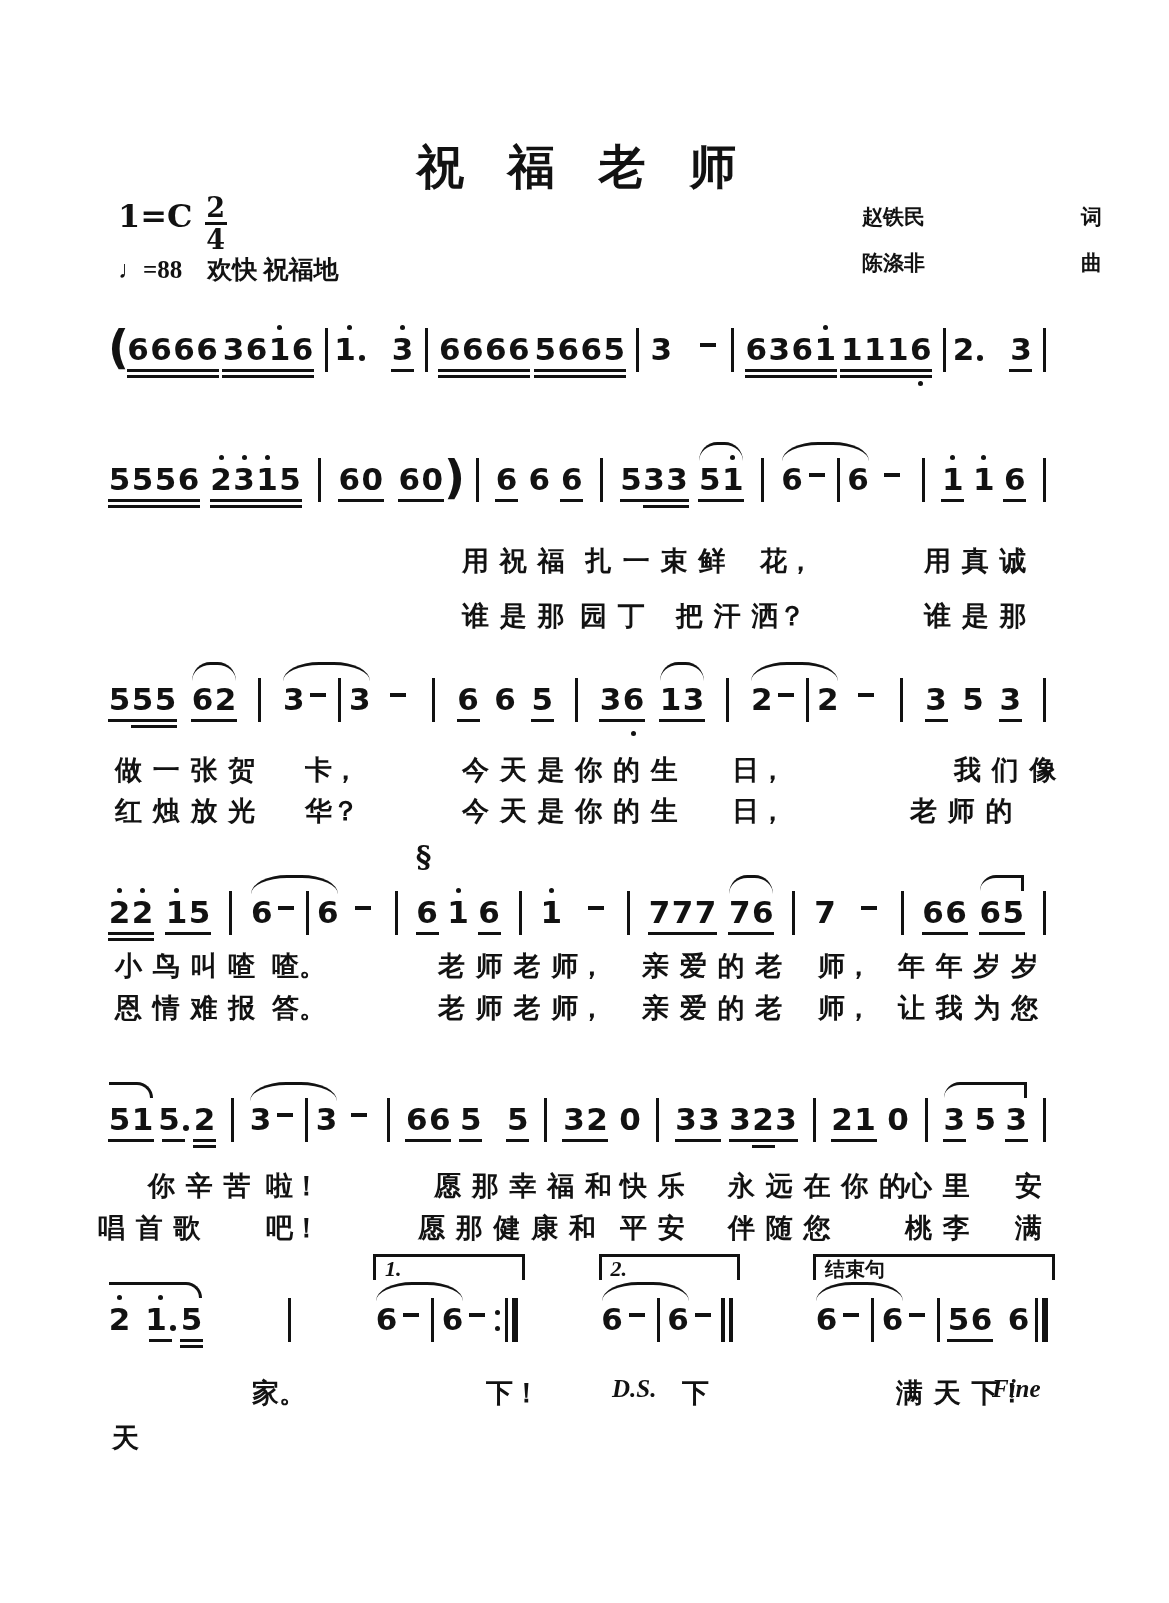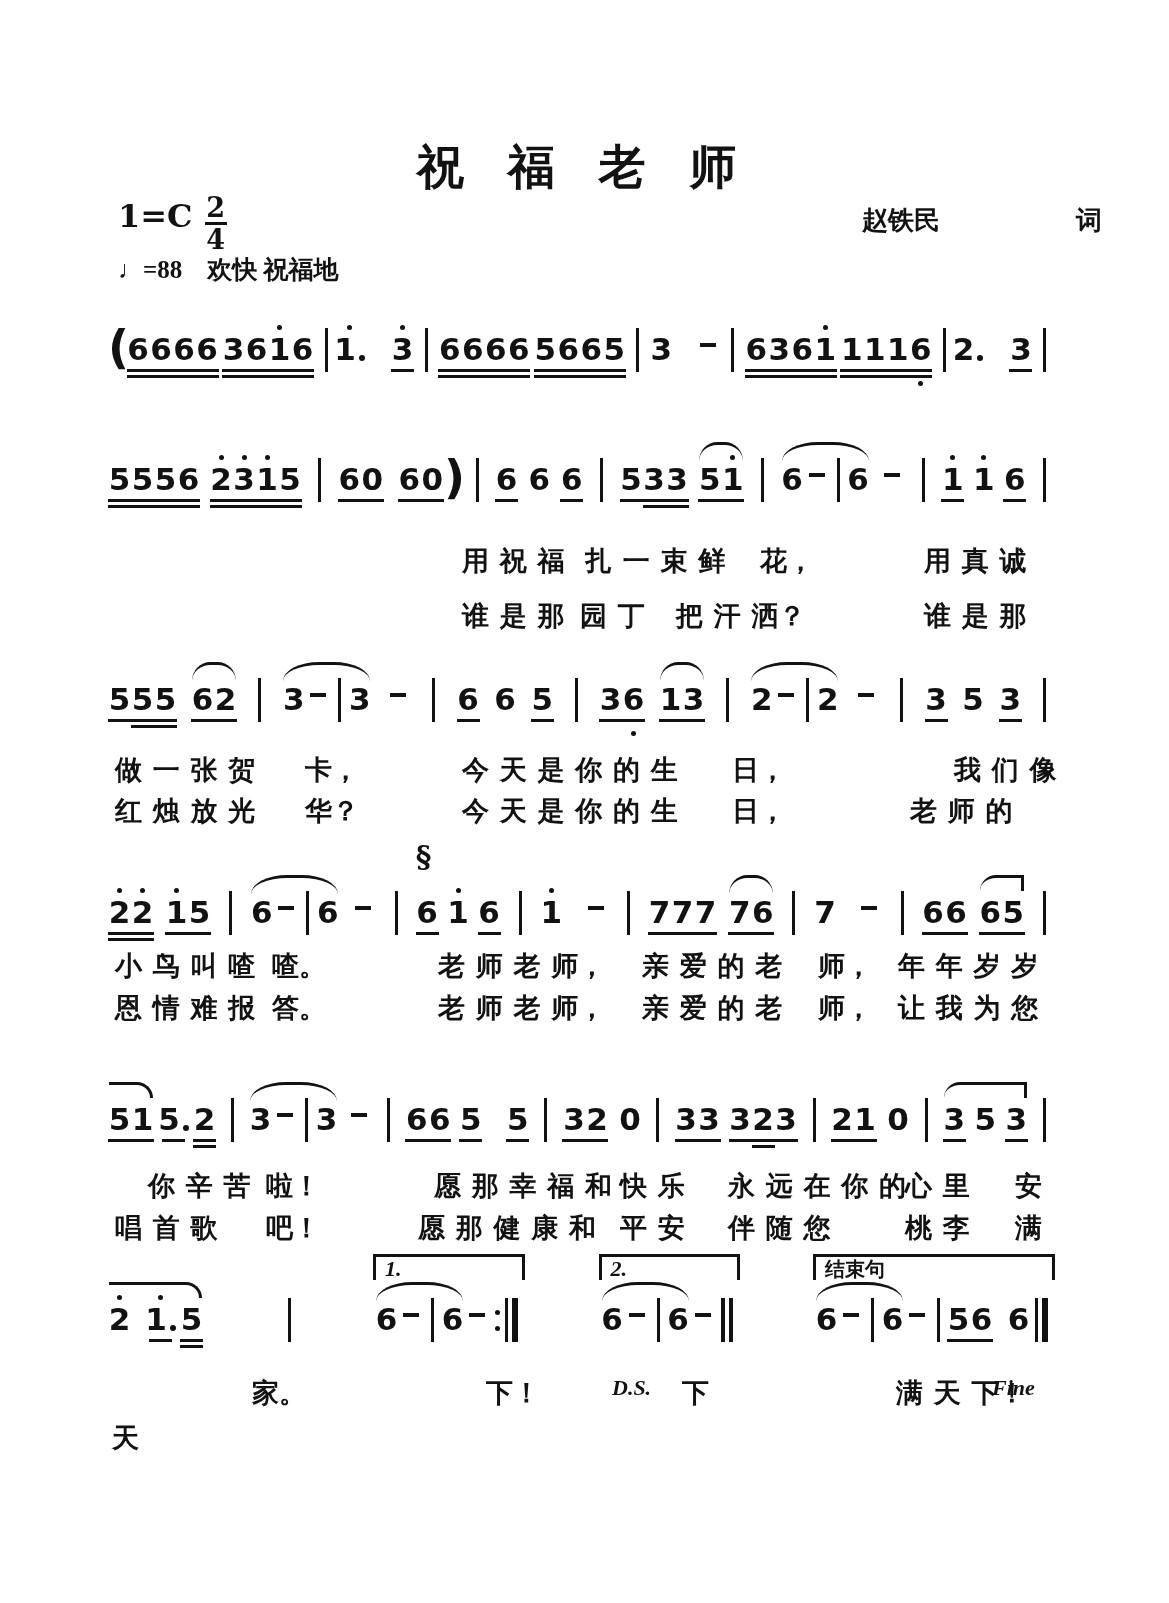--- a/index.html
+++ b/index.html
@@ -15,21 +15,21 @@
   }
   .keysig{
     position:absolute;top:186px;left:118px;font-size:32px;font-weight:bold;
     font-family:"DejaVu Serif", serif;display:flex;align-items:center;gap:12px;
   }
   .meter{display:inline-flex;flex-direction:column;align-items:center;line-height:1;transform:translateY(8px);}
   .meter .mn{font-size:27px;font-weight:bold;}
   .meter .mbar{width:22px;height:3px;background:#121212;margin:1px 0;}
   .tempo{position:absolute;top:253px;left:118px;font-size:25px;font-weight:bold;}
   .credit{position:absolute;left:862px;width:240px;display:flex;justify-content:space-between;
-    font-size:26px;font-weight:bold;}
+    font-size:21px;font-weight:bold;}
   .credit.c1{top:203px;} .credit.c2{top:249px;}
   
   .system{position:absolute;left:108px;width:945px;display:flex;
     justify-content:space-between;align-items:flex-start;}
   .grp{position:relative;display:flex;align-items:flex-start;}
   .tok{position:relative;display:flex;flex-direction:column;align-items:center;width:23px;}
   .hdr{height:10px;display:flex;align-items:center;justify-content:center;}
   .dot{width:5px;height:5px;background:#121212;border-radius:50%;}
   .numrow{height:34px;display:flex;align-items:center;
     font-family:"DejaVu Sans", sans-serif;font-size:31px;font-weight:bold;line-height:1;}
@@ -54,21 +54,21 @@
   .segno{position:absolute;top:-46px;left:0px;font-size:30px;font-weight:bold;
     font-family:"DejaVu Serif", serif;}
   .rbar{display:flex;align-items:center;gap:4px;margin:6px 5px 0;}
   .rdots{display:flex;flex-direction:column;gap:11px;margin-right:1px;}
   .vb{height:44px;background:#121212;}
   .vb.t3{width:3px;} .vb.t5{width:6px;} .vb.t4{width:4px;}
   .dbar,.fbar{display:flex;gap:4px;margin:6px 5px 0;}
   
   .lyricrow{position:absolute;left:0;width:100%;height:34px;}
   .lyricrow span{position:absolute;font-size:27px;font-weight:bold;white-space:pre;word-spacing:4px;}
-  .lyricrow span.it{font-style:italic;font-size:22px;font-family:"Liberation Serif", serif;word-spacing:0;}
+  .lyricrow span.it{font-style:italic;font-size:25px;font-family:"Liberation Serif", serif;word-spacing:0;}
 </style>
 </head>
 <body>
 
 <div id="page">
   <div class="title">祝 福 老 师</div>
 
   <div class="keysig">
     <span>1=C</span>
     <span class="meter">
@@ -76,20 +76,24 @@
       <span class="mbar"></span>
       <span class="mn">4</span>
     </span>
   </div>
 
   <div class="tempo">♩=88　欢快 祝福地</div>
 
   <div class="credit c1">
     <span>赵铁民</span>
     <span>词</span>
+  </div>
+  <div class="credit c2">
+    <span>陈涤非</span>
+    <span>曲</span>
   </div>
 
   <div id="score">
       <div class="system" style="top: 322px;">
         <div class="grp">
           <div class="paren">(</div>
         </div>
         <div class="grp">
           <div class="tok">
             <div class="hdr"></div>
@@ -1563,21 +1567,21 @@
       <div class="lyricrow" style="top: 1168px;">
         <span style="left: 148px;">你 辛 苦</span>
         <span style="left: 266px;">啦！</span>
         <span style="left: 402px; margin-left: 32px;">愿 那 幸 福 和</span>
         <span style="left: 620px;">快 乐</span>
         <span style="left: 728px;">永 远 在 你 的</span>
         <span style="left: 905px;">心 里</span>
         <span style="left: 1015px;">安</span>
       </div>
       <div class="lyricrow" style="top: 1210px;">
-        <span style="left: 115px;">唱 首 歌</span>
+        <span style="left: 98px;">唱 首 歌</span>
         <span style="left: 266px;">吧！</span>
         <span style="left: 418px;">愿 那 健 康 和</span>
         <span style="left: 620px;">平 安</span>
         <span style="left: 728px;">伴 随 您</span>
         <span style="left: 905px;">桃 李</span>
         <span style="left: 1015px;">满</span>
       </div>
       <div class="lyricrow" style="top: 1375px;">
         <span style="left: 252px;">家。</span>
         <span style="left: 486px;">下！</span>

